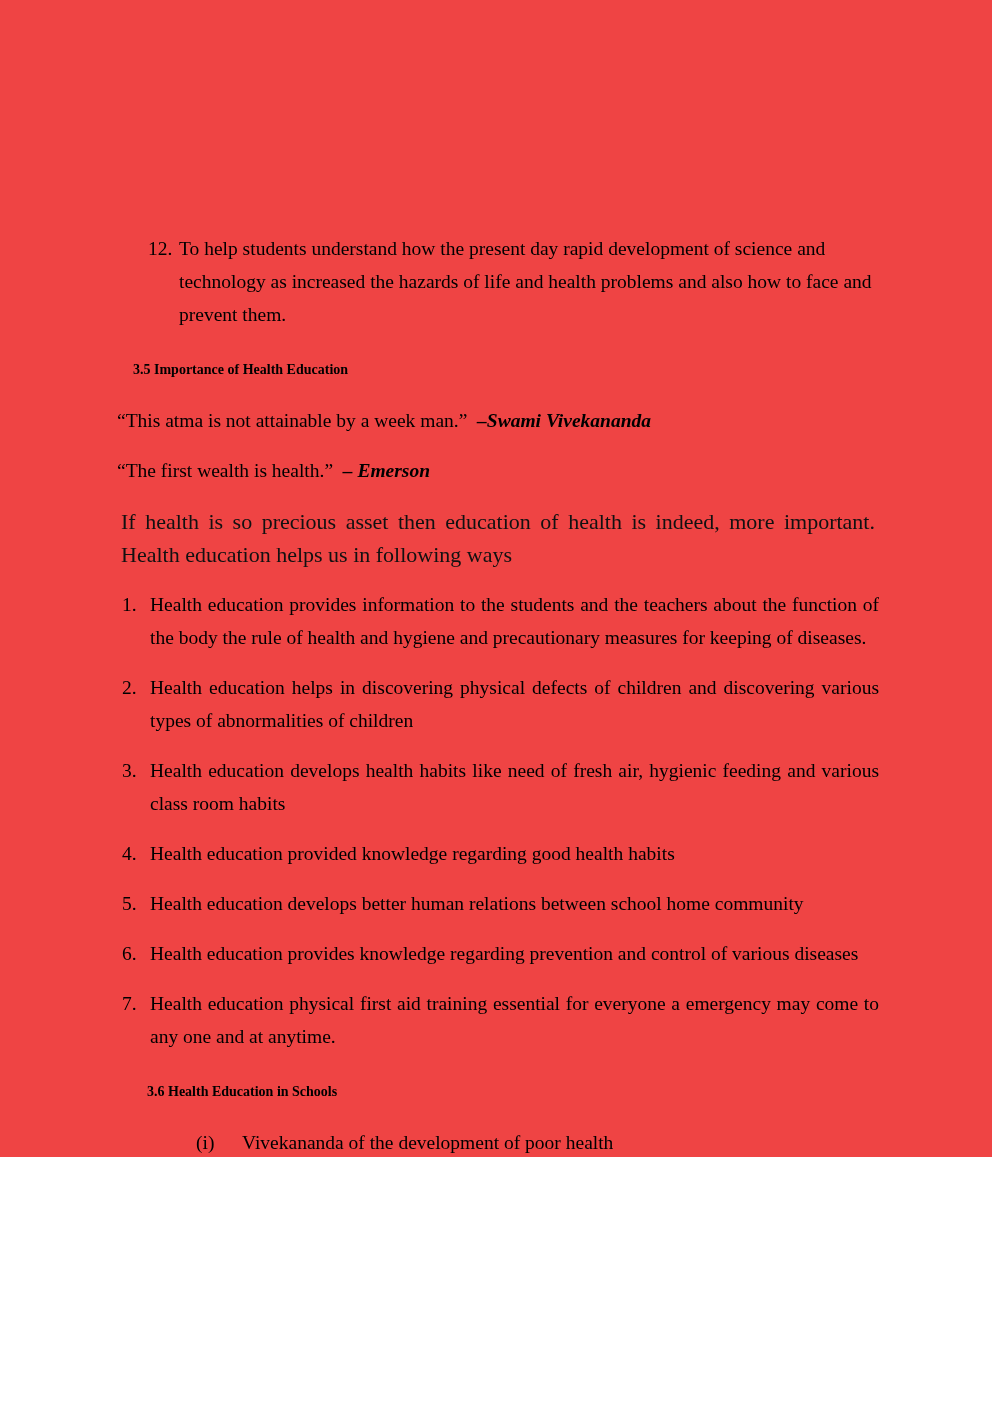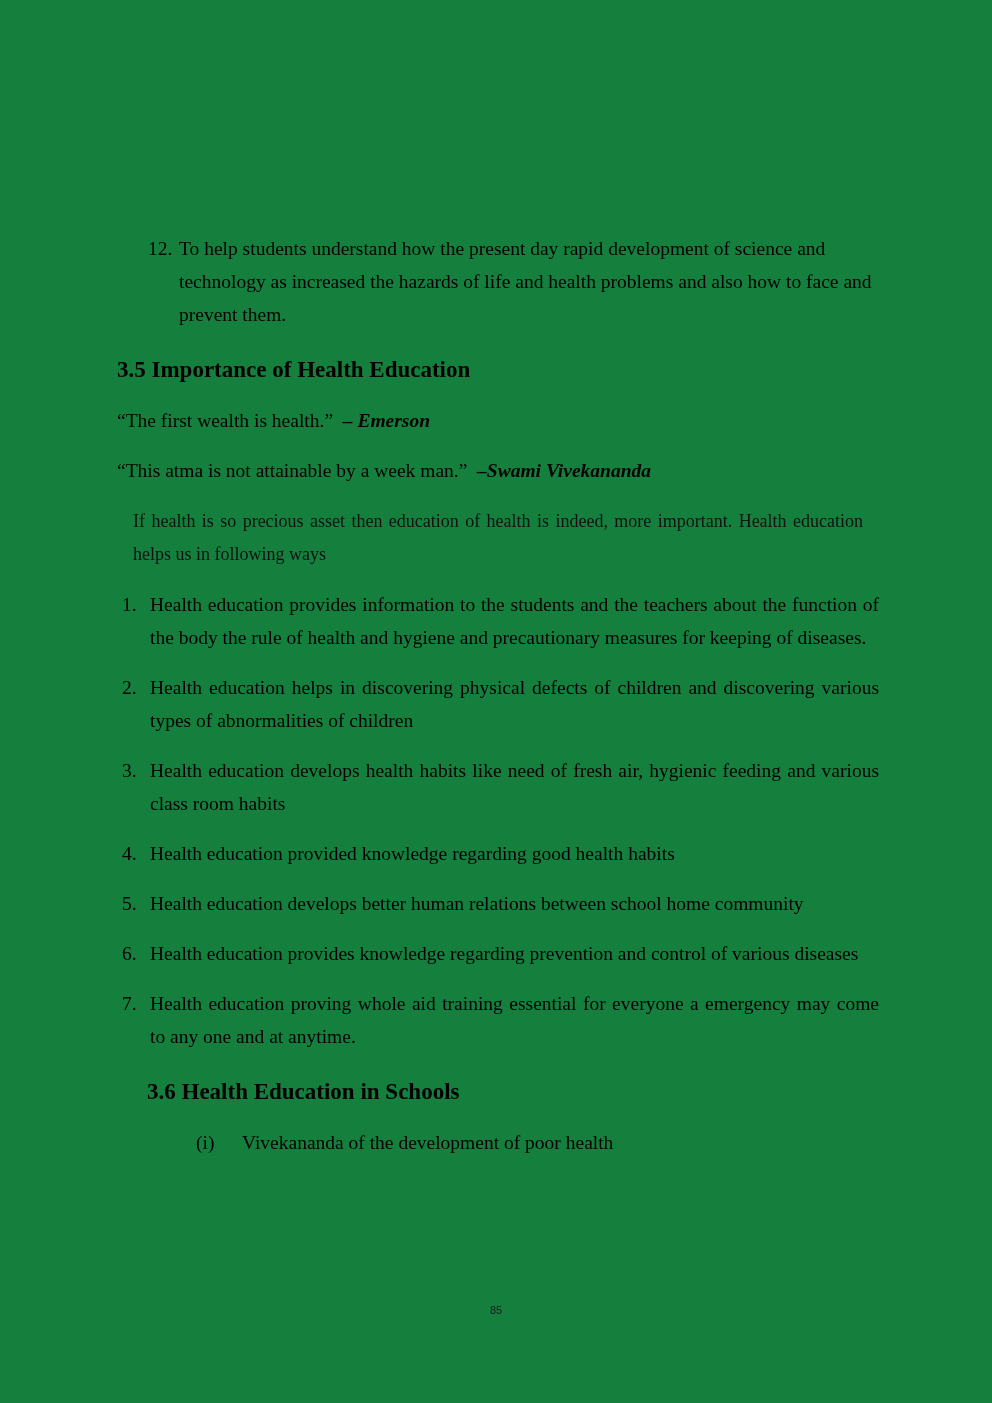--- a/index.html
+++ b/index.html
@@ -8,39 +8,39 @@
     padding: 0;
     background: #ffffff;
   }
   body {
     font-family: "Liberation Serif", "DejaVu Serif", serif;
     color: #000000;
   }
   .page {
     position: relative;
     width: 992px;
-    height: 1403px;
-    background: #15803d;
+    height: 1157px;
+    background: #ef4444;
     overflow: hidden;
     box-sizing: border-box;
   }
   .content {
     position: absolute;
     left: 117px;
     top: 232px;
     width: 762px;
   }
 
   
   .para {
-    font-size: 18px;
+    font-size: 22px;
     line-height: 33px;
     text-align: justify;
     text-justify: inter-word;
-    margin: 16px;
+    margin: 4px;
     color: #111111;
   }
 
   
   .item12 {
     position: relative;
     padding-left: 62px;
     margin-bottom: 22px;
   }
   .item12 .marker {
@@ -55,23 +55,23 @@
   .item12 .body {
     font-size: 19.5px;
     line-height: 33px;
     text-align: justify;
     text-justify: inter-word;
   }
 
   
   .heading {
     font-weight: bold;
-    font-size: 23px;
-    line-height: 33px;
-    margin: 0;
+    font-size: 14px;
+    line-height: 33px;
+    margin: 16px;
   }
   .heading-3-5 {
     margin-top: 17px;
     margin-bottom: 18px;
   }
   .heading-3-6 {
     margin-left: 30px;
     margin-top: 22px;
     margin-bottom: 18px;
     font-family: Liberation Serif, serif;
@@ -174,25 +174,25 @@
   <div class="content">
 
     <div class="item12">
       <span class="marker">12.</span>
       <span class="body">To help students understand how the present day rapid development of science and technology as increased the hazards of life and health problems and also how to face and prevent them.</span>
     </div>
 
     <div class="heading heading-3-5">3.5 Importance of Health Education</div>
 
     <div class="quote">
+      <span>“This atma is not attainable by a week man.”</span><span class="attrib-space">&nbsp; </span><span class="attrib">–Swami Vivekananda</span>
+    </div>
+
+    <div class="quote">
       <span>“The first wealth is health.”</span><span class="attrib-space">&nbsp; </span><span class="attrib">– Emerson</span>
-    </div>
-
-    <div class="quote">
-      <span>“This atma is not attainable by a week man.”</span><span class="attrib-space">&nbsp; </span><span class="attrib">–Swami Vivekananda</span>
     </div>
 
     <p class="para intro">If health is so precious asset then education of health is indeed, more important. Health education helps us in following ways</p>
 
     <ol class="olist">
       <li>
         <span class="num">1.</span>
         <span class="txt">Health education provides information to the students and the teachers about the function of the body the rule of health and hygiene and precautionary measures for keeping of diseases.</span>
       </li>
       <li>
@@ -210,21 +210,21 @@
       <li class="single">
         <span class="num">5.</span>
         <span class="txt">Health education develops better human relations between school home community</span>
       </li>
       <li class="single">
         <span class="num">6.</span>
         <span class="txt">Health education provides knowledge regarding prevention and control of various diseases</span>
       </li>
       <li>
         <span class="num">7.</span>
-        <span class="txt">Health education proving whole aid training essential for everyone a emergency may come to any one and at anytime.</span>
+        <span class="txt">Health education physical first aid training essential for everyone a emergency may come to any one and at anytime.</span>
       </li>
     </ol>
 
     <div class="heading heading-3-6">3.6 Health Education in Schools</div>
 
 
     <ol class="rlist">
       <li>
         <span class="rnum">(i)</span>
         <span>Vivekananda of the development of poor health</span>

